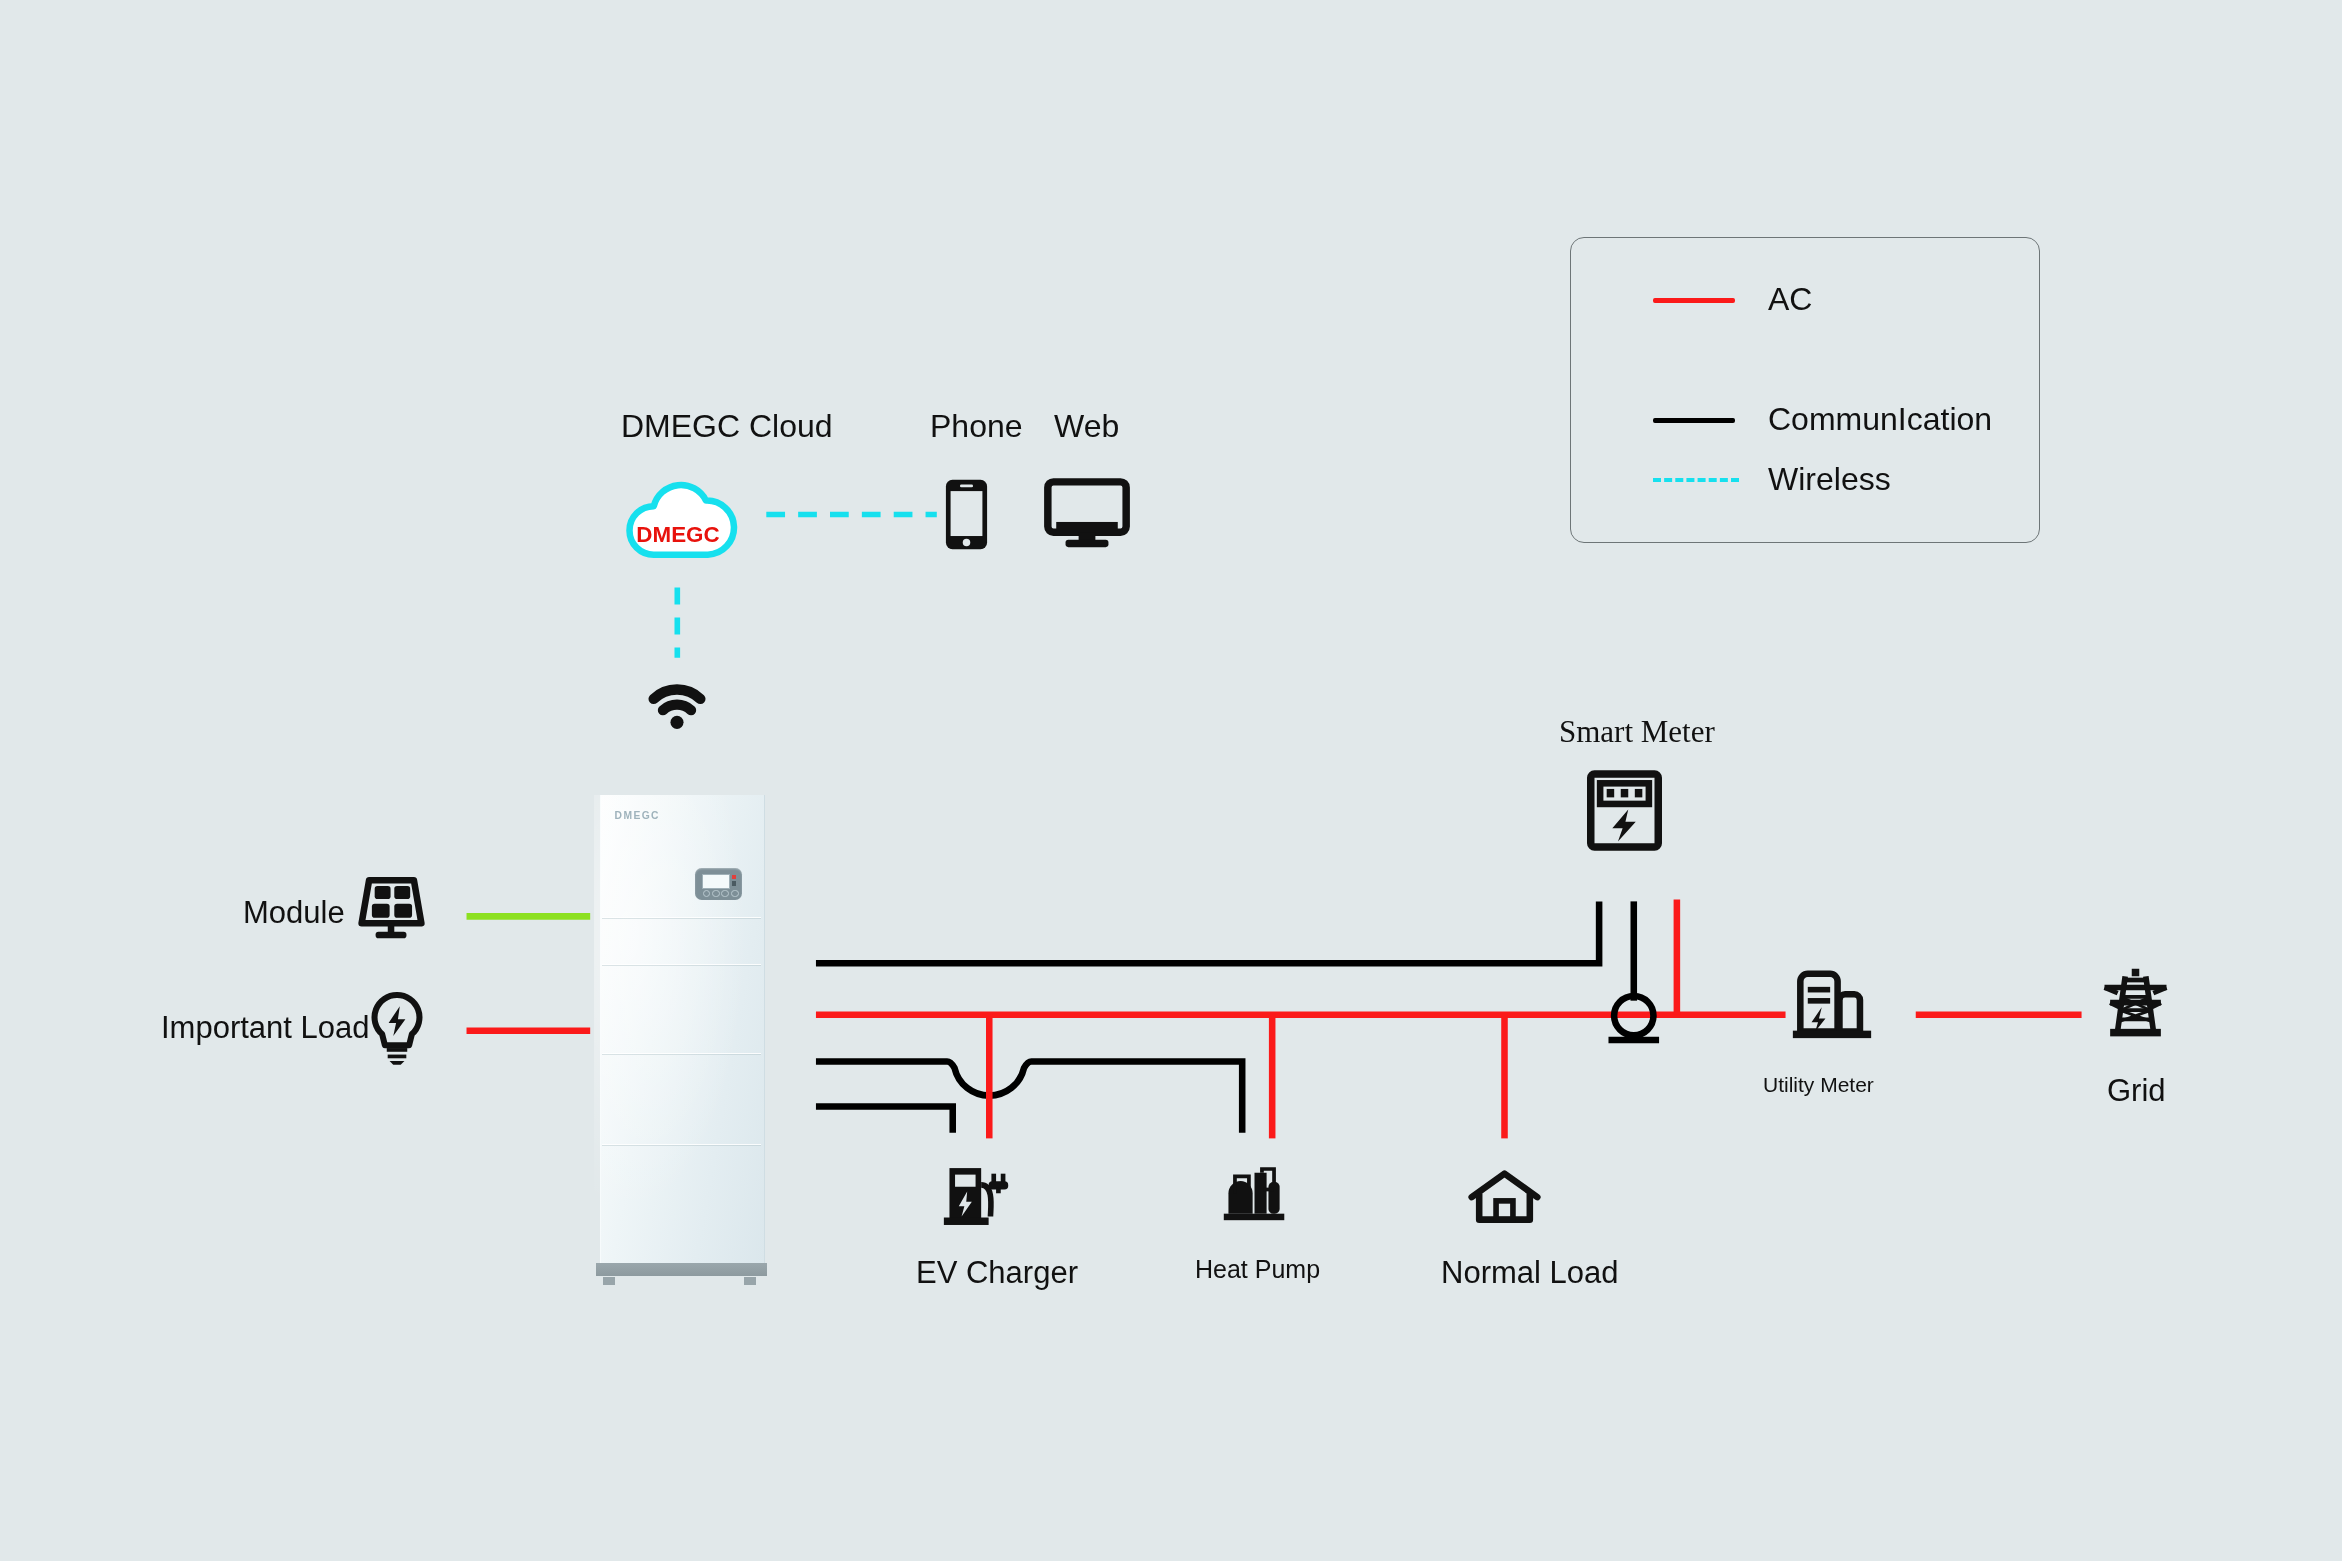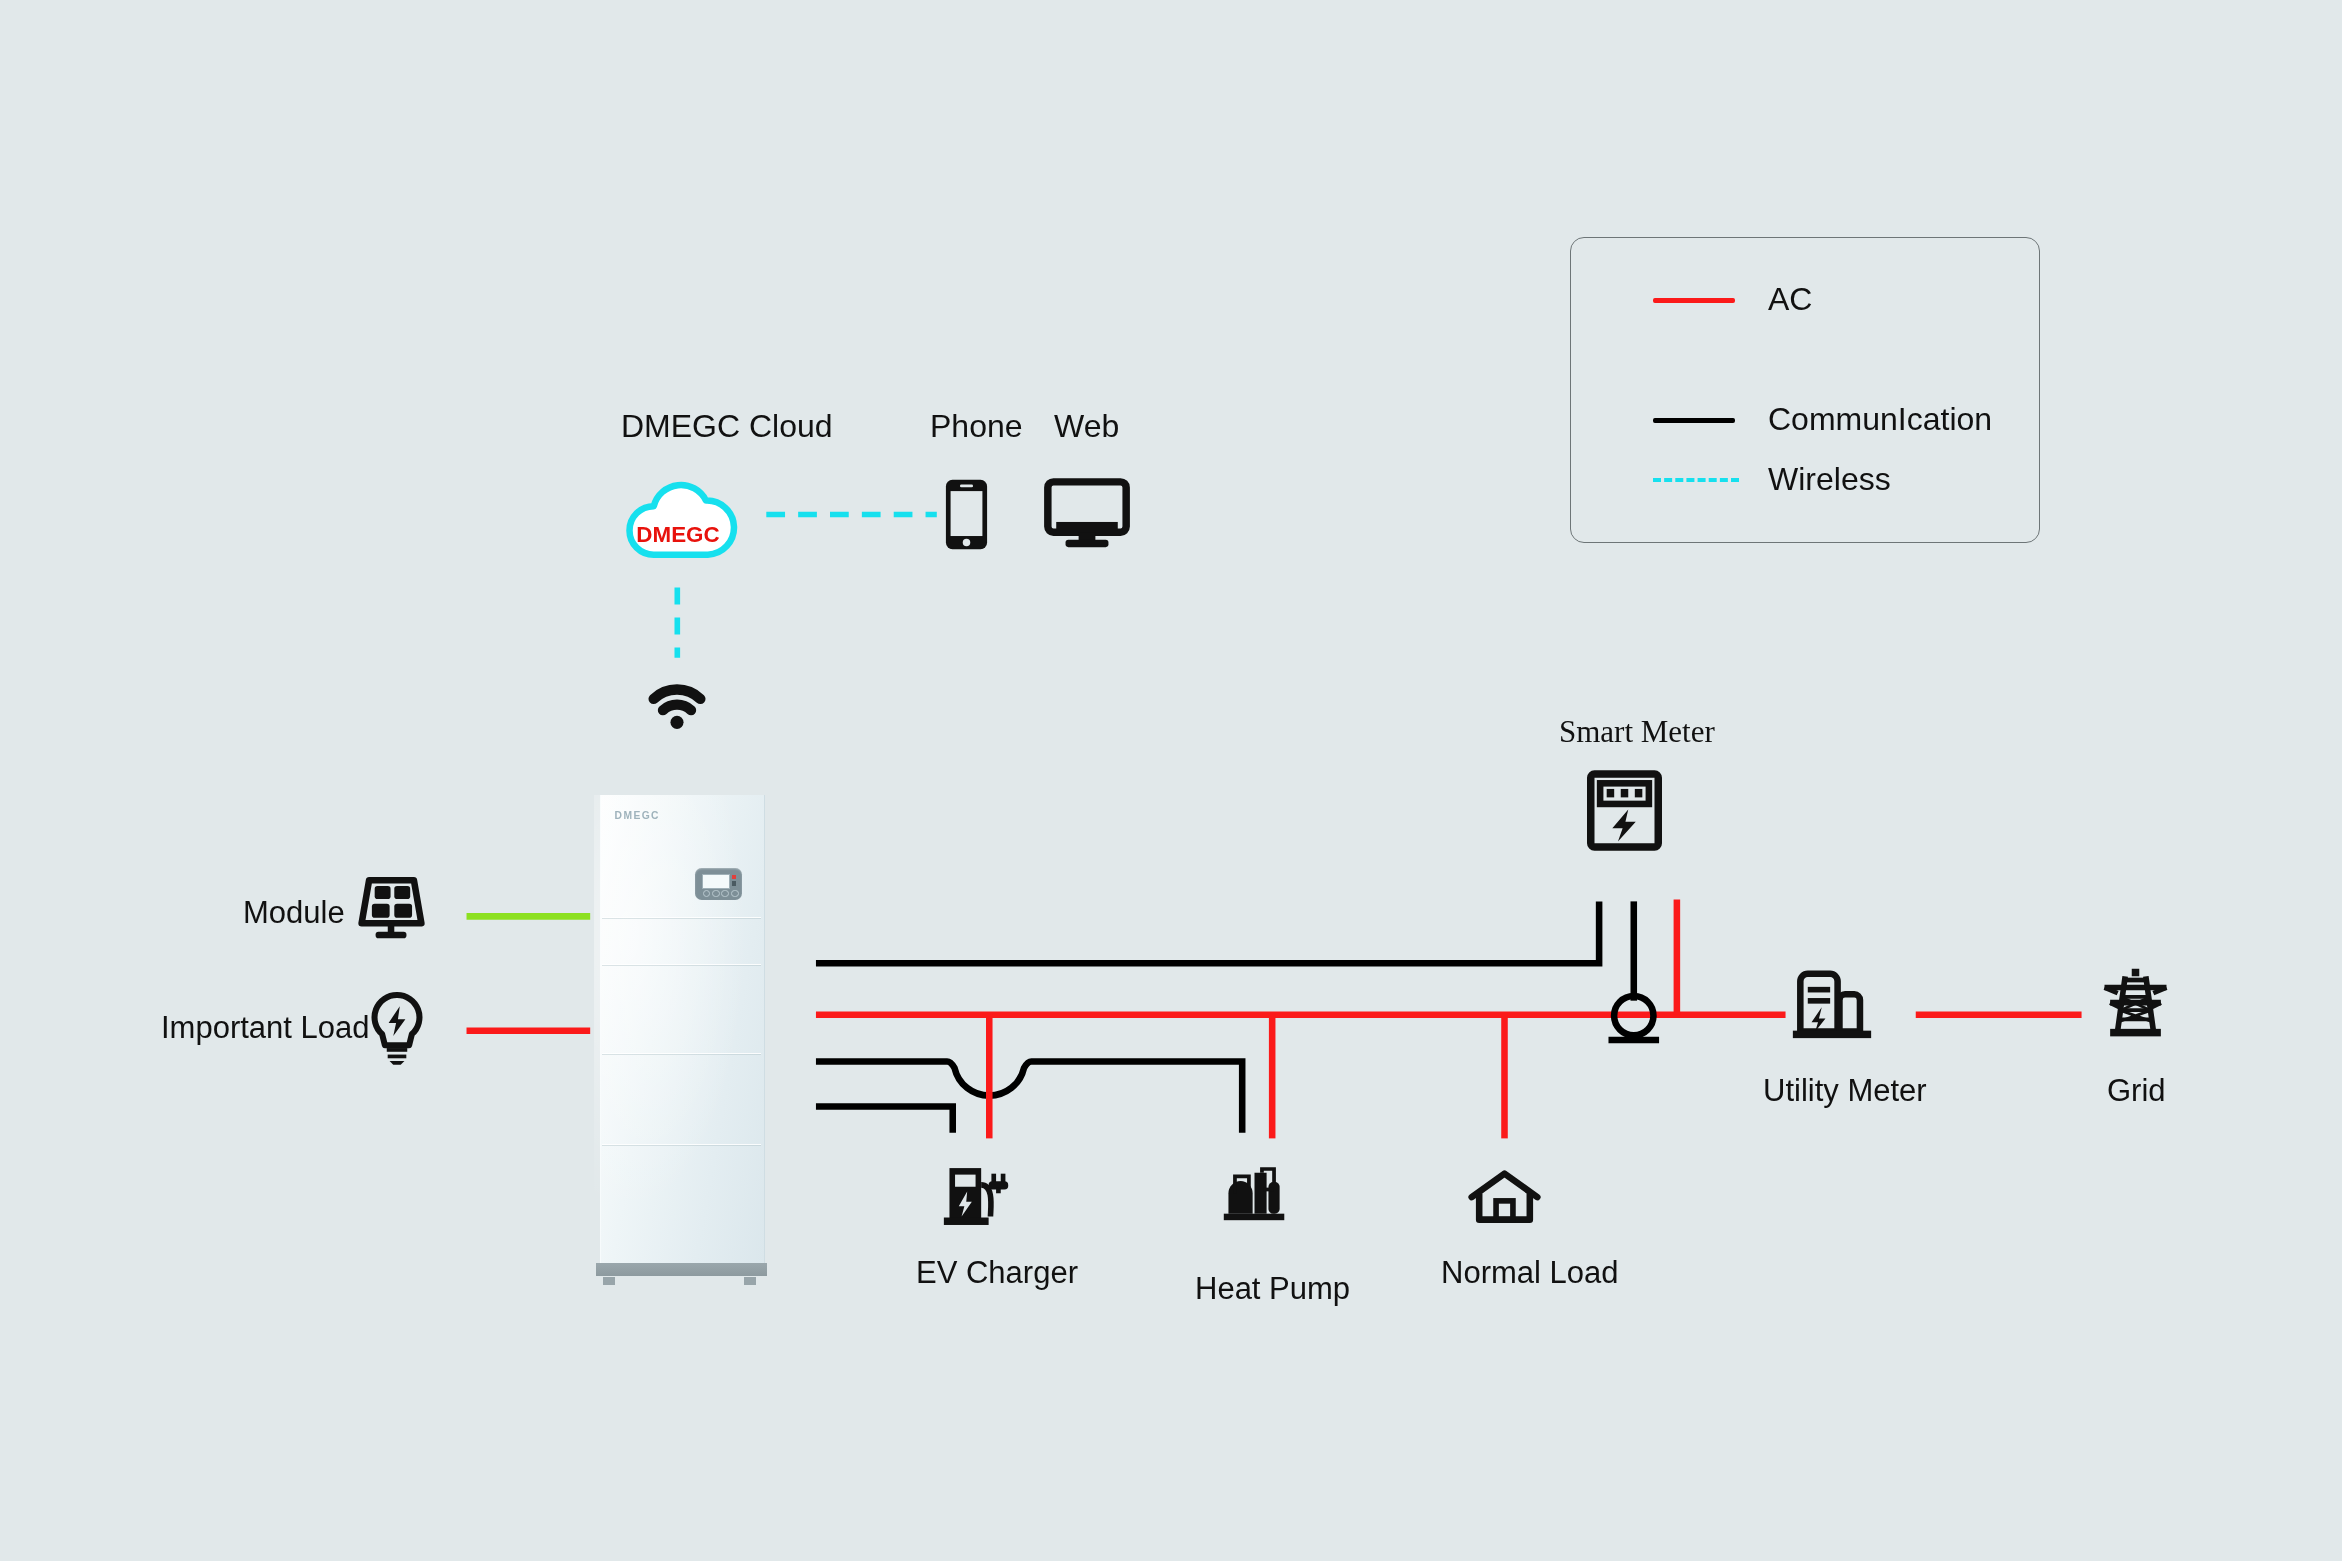--- a/index.html
+++ b/index.html
@@ -191,21 +191,21 @@
     <svg viewBox="0 0 72 66" style="position:static;width:67px;height:62px;">
       <path d="M8,52 L8,30 A13,13 0 0 1 34,30 L34,52 Z" fill="#111"></path>
       <path d="M15,30 L15,12 L30,12 L30,24" fill="none" stroke="#111" stroke-width="4"></path>
       <rect x="36" y="8" width="13" height="44" fill="#111"></rect>
       <path d="M44,8 L44,4 L57,4 L57,20" fill="none" stroke="#111" stroke-width="4"></path>
       <rect x="51" y="18" width="12" height="34" rx="5" fill="#111"></rect>
       <rect x="46" y="24" width="10" height="4" fill="#111"></rect>
       <rect x="3" y="52" width="65" height="7" fill="#111"></rect>
     </svg>
   </div>
-  <div class="lbl" style="left:1195px;top:1255px;font-size:31px;margin-top:16px;">Heat Pump</div>
+  <div class="lbl" style="left:1195px;top:1255px;font-size:25px;">Heat Pump</div>
 
   <div style="position:absolute;left:1467px;top:1169px;width:75px;height:60px;">
     <svg viewBox="0 0 80 64" style="position:static;width:75px;height:60px;">
       <path d="M5,30 L40,5 L75,30" fill="none" stroke="#111" stroke-width="7" stroke-linecap="round" stroke-linejoin="round"></path>
       <path d="M13,26 L13,54 L67,54 L67,26" fill="none" stroke="#111" stroke-width="7" stroke-linejoin="round"></path>
       <rect x="31" y="34" width="18" height="20" fill="none" stroke="#111" stroke-width="6"></rect>
     </svg>
   </div>
   <div class="lbl" style="left:1441px;top:1255px;font-size:31px;">Normal Load</div>
 
@@ -224,21 +224,21 @@
   <div style="position:absolute;left:1791px;top:970px;width:82px;height:71px;">
     <svg viewBox="0 0 88 76" style="position:static;width:82px;height:71px;">
       <path d="M10,66 L10,12 A8,8 0 0 1 18,4 L42,4 A8,8 0 0 1 50,12 L50,66 Z" fill="none" stroke="#111" stroke-width="7"></path>
       <rect x="18" y="18" width="24" height="6" fill="#111"></rect>
       <rect x="18" y="30" width="24" height="6" fill="#111"></rect>
       <path d="M33,40 L22,56 L29,56 L26,66 L37,52 L30,52 Z" fill="#111"></path>
       <path d="M52,66 L52,32 A6,6 0 0 1 58,26 L68,26 A6,6 0 0 1 74,32 L74,66 Z" fill="none" stroke="#111" stroke-width="7"></path>
       <rect x="2" y="65" width="84" height="8" fill="#111"></rect>
     </svg>
   </div>
-  <div class="lbl" style="left:1763px;top:1073px;font-size:31px;">Utility Meter</div>
+  <div class="lbl" style="left:1763px;top:1073px;font-size:21px;">Utility Meter</div>
 
   <div style="position:absolute;left:2097px;top:965px;width:77px;height:77px;">
     <svg viewBox="0 0 82 82" style="position:static;width:77px;height:77px;">
       <rect x="37" y="4" width="8" height="8" fill="#111"></rect>
       <path d="M8,24 L74,24" stroke="#111" stroke-width="6"></path>
       <path d="M14,40 L68,40" stroke="#111" stroke-width="6"></path>
       <path d="M8,24 L22,30 M74,24 L60,30 M14,40 L26,46 M68,40 L56,46" stroke="#111" stroke-width="5"></path>
       <path d="M30,12 L22,70 M52,12 L60,70" stroke="#111" stroke-width="6"></path>
       <path d="M26,34 L56,34 M24,48 L58,48 M23,58 L59,58" stroke="#111" stroke-width="4"></path>
       <path d="M26,34 L56,48 M56,34 L26,48 M24,48 L58,60 M58,48 L24,60" stroke="#111" stroke-width="3"></path>

